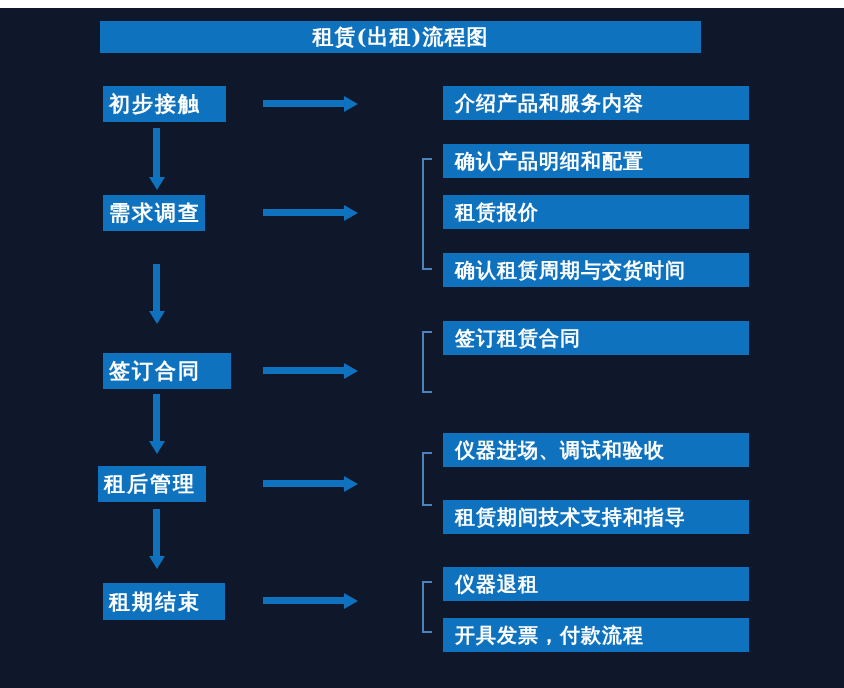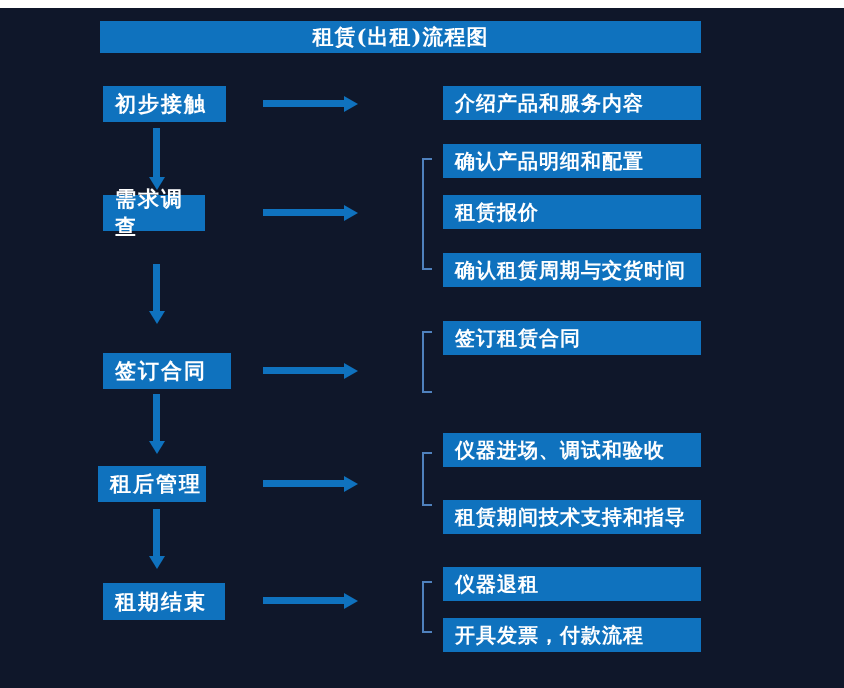--- a/index.html
+++ b/index.html
@@ -8,24 +8,24 @@
     font-family:"DejaVu Serif","Liberation Serif",serif;
     margin-top:8px;
   }
   .title-bar{
     position:absolute;left:100px;top:13px;width:601px;height:32px;
     background:#0f72be;color:#ffffff;font-weight:bold;font-size:21px;
     display:flex;align-items:center;justify-content:center;letter-spacing:1px;
   }
   .step{
     position:absolute;background:#0f72be;color:#ffffff;font-weight:bold;font-size:21px;
-    display:flex;align-items:center;padding-left:12px;box-sizing:border-box;letter-spacing:2px;
+    display:flex;align-items:center;padding-left:6px;box-sizing:border-box;letter-spacing:2px;text-align:center;
   }
   .detail{
-    position:absolute;left:443px;width:258px;height:34px;background:#0f72be;color:#ffffff;
+    position:absolute;left:443px;width:306px;height:34px;background:#0f72be;color:#ffffff;
     font-weight:bold;font-size:20px;display:flex;align-items:center;padding-left:12px;
     box-sizing:border-box;letter-spacing:1px;
   }
   .harrow{position:absolute;left:263px;width:95px;height:16px;}
   .harrow .hshaft{position:absolute;left:0;top:4px;width:82px;height:7px;background:#0f72be;}
   .harrow .hhead{
     position:absolute;right:0;top:0;width:0;height:0;
     border-top:8px solid transparent;border-bottom:8px solid transparent;border-left:14px solid #0f72be;
   }
   .varrow{position:absolute;left:149px;width:16px;}

